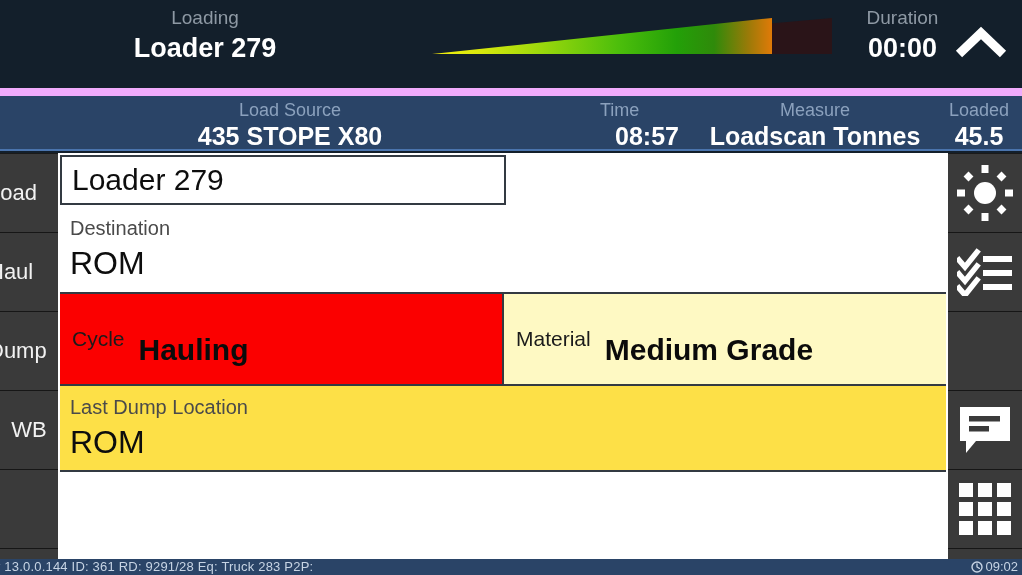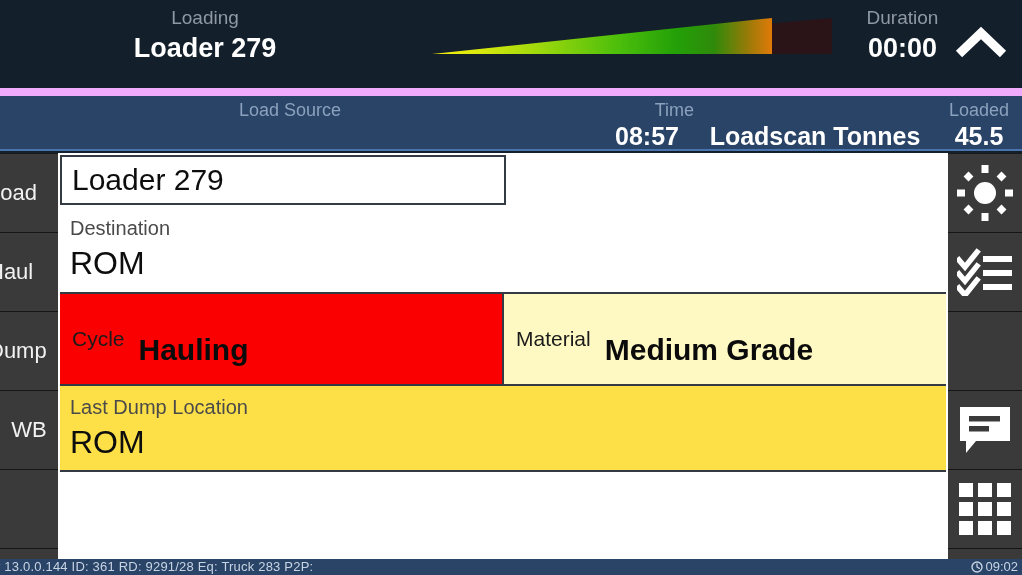--- a/index.html
+++ b/index.html
@@ -223,24 +223,26 @@
 
     <div class="chevron-btn">
       <svg width="52" height="34" viewBox="0 0 52 34">
         <path d="M4 28 L26 7 L48 28" stroke="#ffffff" stroke-width="9" fill="none" stroke-linecap="butt" stroke-linejoin="miter"></path>
       </svg>
     </div>
   </div>
 
   <div class="infobar">
     <div class="ib-cap" style="left:0px; top:3px; width:580px; text-align:center;">Load Source</div>
-
-    <div class="ib-cap" style="left:600px; top:3px; width:94px; text-align:right;">Time</div>
+    <div class="ib-val" style="left:0px; top:25px; width:580px; text-align:center;">435 STOPE X80</div>
+
+    <div class="ib-cap" style="left:600px; top:3px; width:94px; text-align:left;">Time</div>
     <div class="ib-val" style="left:600px; top:25px; width:94px; text-align:center;">08:57</div>
 
+    <div class="ib-cap" style="left:700px; top:3px; width:230px; text-align:center;">Measure</div>
     <div class="ib-val" style="left:700px; top:25px; width:230px; text-align:center;">Loadscan Tonnes</div>
 
     <div class="ib-cap" style="left:936px; top:3px; width:86px; text-align:center;">Loaded</div>
     <div class="ib-val" style="left:936px; top:25px; width:86px; text-align:center;">45.5</div>
   </div>
 
   <div class="sidebar-l">
     <div class="sb-l-item">
       <span>Load</span>
     </div>

